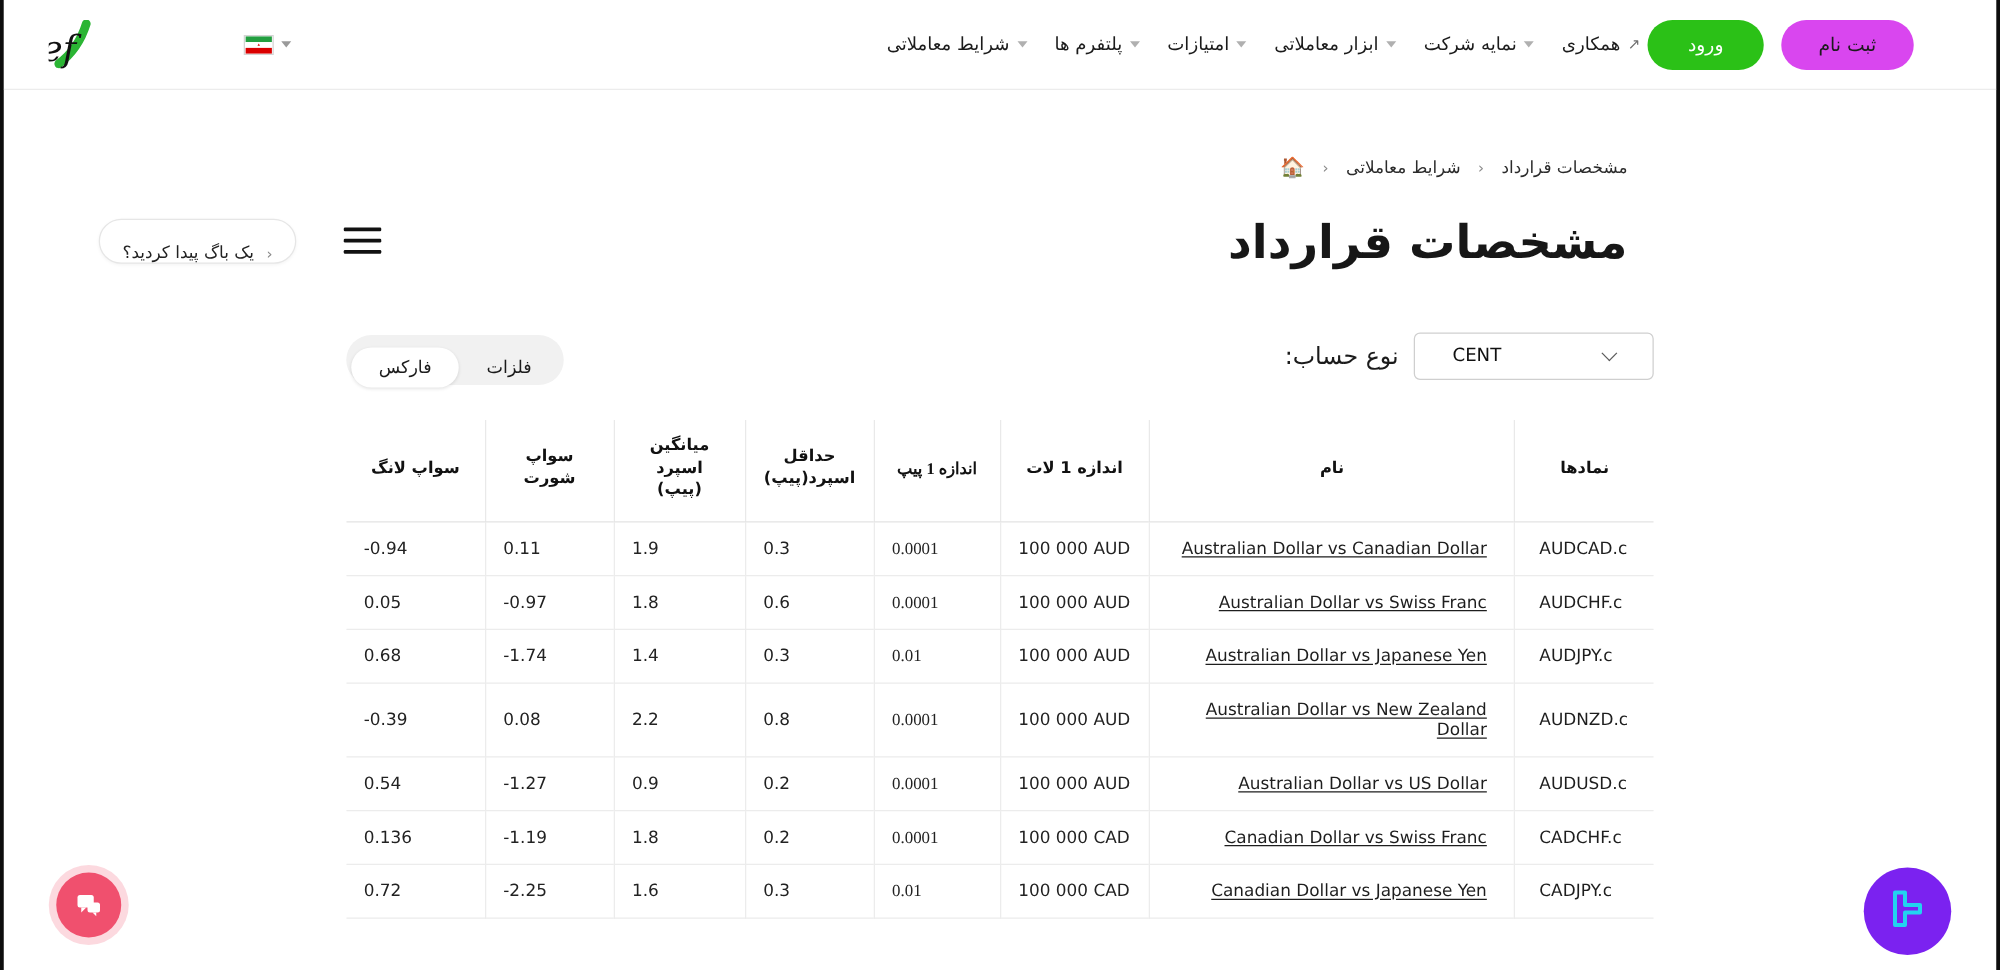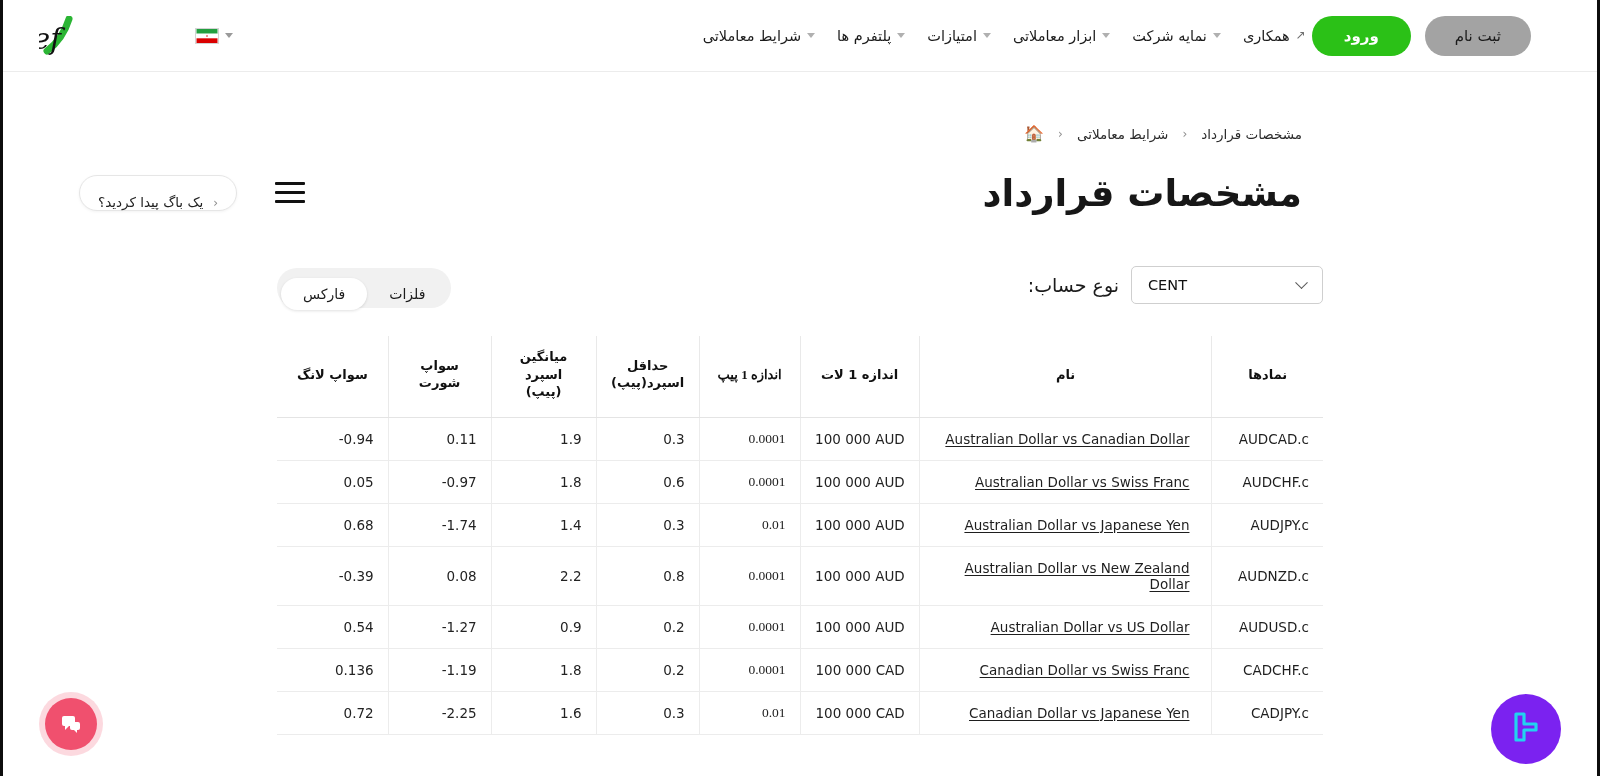--- a/index.html
+++ b/index.html
@@ -95,24 +95,24 @@
   .btn-login {
     background: #2bc117;
     color: #ffffff;
     border: none;
     border-radius: 26px;
     height: 40px;
     padding: 0 32px;
     font-size: 15px;
     font-family: inherit;
     cursor: pointer;
-    font-weight: 700;
+    font-weight: 400;
   }
   .btn-signup {
-    background: #a3a3a3;
+    background: #d946ef;
     color: #1b1b1b;
     border: none;
     border-radius: 26px;
     height: 40px;
     padding: 0 30px;
     font-size: 15px;
     font-family: inherit;
     cursor: pointer;
   }
 
@@ -207,21 +207,21 @@
   .select-box {
     width: 192px;
     height: 38px;
     border: 1px solid #cfcfcf;
     border-radius: 5px;
     background: #fff;
     display: flex;
     flex-direction: row-reverse;
     align-items: center;
     justify-content: space-between;
-    padding: 0 16px;
+    padding: 0 30px;
     font-size: 14.5px;
     cursor: pointer;
   }
   .select-value { direction: ltr; color: #111; }
   .chev-down {
     width: 9px; height: 9px;
     border-right: 1.6px solid #5a5a5a;
     border-bottom: 1.6px solid #5a5a5a;
     transform: rotate(45deg) translate(-2px,-2px);
   }
@@ -278,21 +278,21 @@
     vertical-align: middle;
     border-bottom: 1px solid #e4e4e4;
     border-left: 1px solid #e9e9e9;
     line-height: 1.35;
     white-space: normal;
   }
   thead th:last-child { border-left: none; }
   thead th.col-symbol { border-right: none; }
   tbody td {
     padding: 13px 14px;
-    text-align: right;
+    text-align: left;
     border-bottom: 1px solid #ececec;
     border-left: 1px solid #ececec;
     color: #222;
     height: 40px;
   }
   tbody td:last-child { border-left: none; }
   td.col-symbol, td.col-name { direction: ltr; padding-left: 19px; }
   td.col-symbol { font-size: 13.5px; color: #1e1e1e; }
   td.col-name { text-align: right; padding-right: 22px; }
   td.col-name a {

